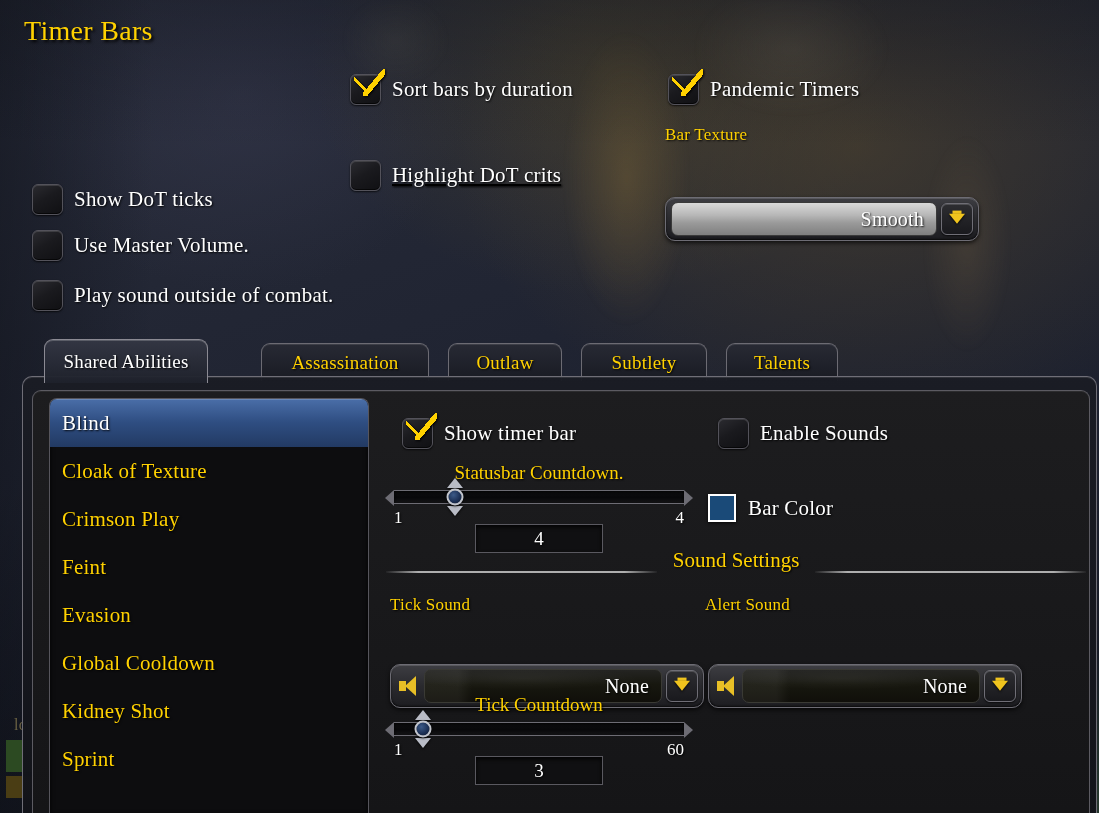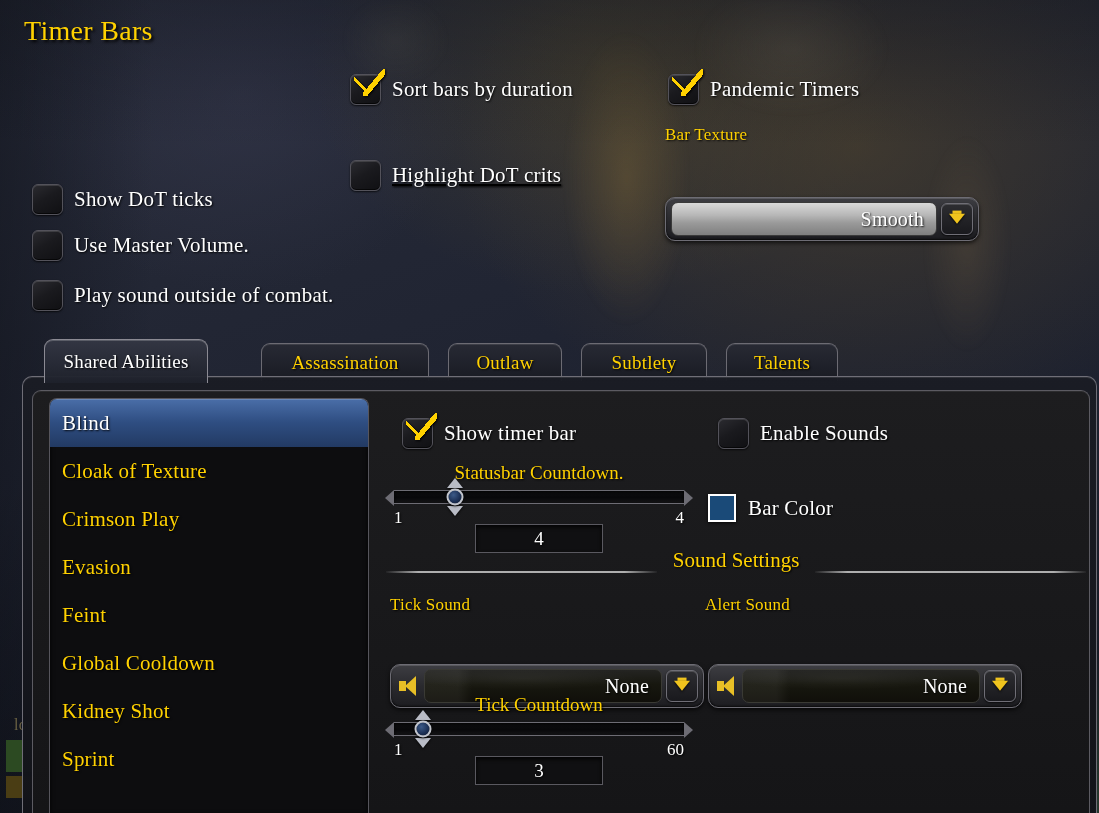--- a/index.html
+++ b/index.html
@@ -402,24 +402,24 @@
     <div class="ability-item selected">
         <span>Blind</span>
       </div>
     <div class="ability-item">
         <span>Cloak of Texture</span>
       </div>
     <div class="ability-item">
         <span>Crimson Play</span>
       </div>
     <div class="ability-item">
+        <span>Feint</span>
+      </div>
+    <div class="ability-item">
         <span>Evasion</span>
-      </div>
-    <div class="ability-item">
-        <span>Feint</span>
       </div>
     <div class="ability-item">
         <span>Global Cooldown</span>
       </div>
     <div class="ability-item">
         <span>Kidney Shot</span>
       </div>
     <div class="ability-item">
         <span>Sprint</span>
       </div>

